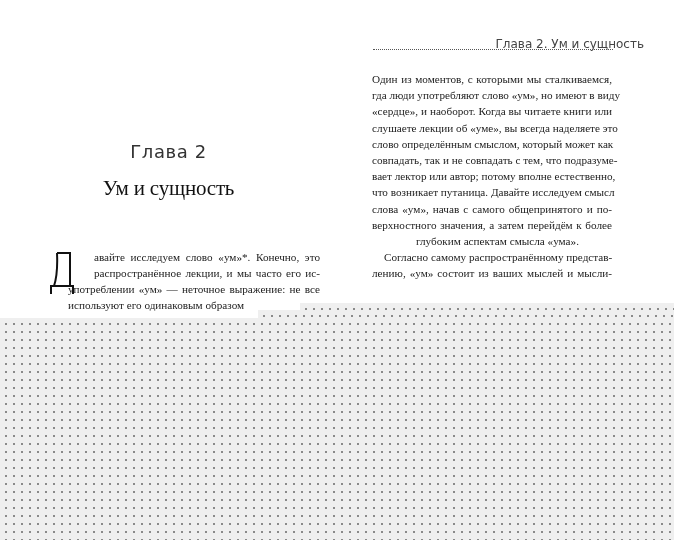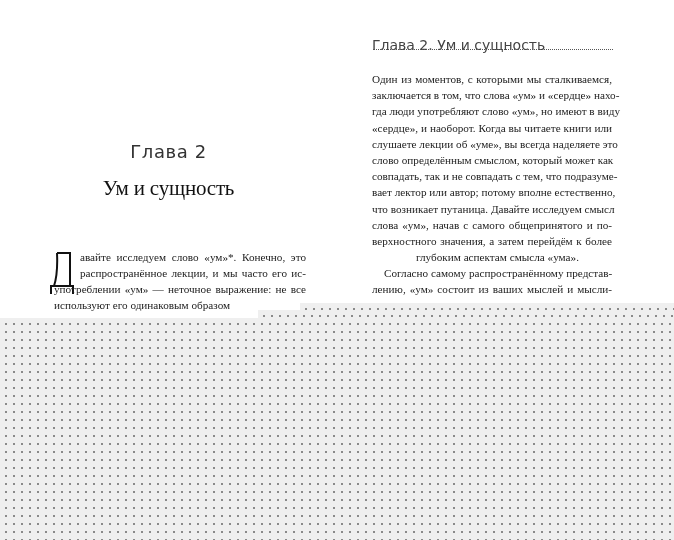--- a/index.html
+++ b/index.html
@@ -24,34 +24,34 @@
       text-align: center;
       font-family: Liberation Serif, serif;
       font-size: 21px; color: #111; letter-spacing: -0.2px;
     }
 
     .body-text {
       position: absolute;
       font-size: 11.2px; line-height: 16px;
       text-align: justify; color: #1c1c1c;
     }
-    .left-text { left: 54px; top: 249px; width: 252px; font-family: Liberation Serif, serif; }
+    .left-text { left: 68px; top: 249px; width: 252px; font-family: Liberation Serif, serif; }
     .left-text .indented { padding-left: 26px; display: block; }
     .left-text .line { display: block; white-space: nowrap; text-align-last: justify; }
     .left-text .line.last { text-align-last: left; }
 
     .drop-cap {
       position: absolute; left: 48px; top: 250px; width: 28px; height: 45px;
     }
 
     .running-head {
       position: absolute; left: 35px; width: 272px; top: 37px;
-      text-align: left;
+      text-align: right;
       font-family: "DejaVu Sans", sans-serif;
-      font-size: 14px; color: #444;
+      font-size: 12px; color: #444;
     }
     .running-rule {
       position: absolute; left: 36px; width: 240px; top: 49px;
       border-top: 1px dotted #555;
     }
     .right-text { left: 35px; top: 71px; width: 240px; }
     .right-text .line { display: block; white-space: nowrap; text-align-last: justify; height: 16.2px; }
     .right-text .line.last { text-align-last: left; margin-left: 44px; }
     .right-text .line.indent { padding-left: 12px; }
 
@@ -82,21 +82,20 @@
     <span class="line last">используют его одинаковым образом</span>
   </div>
 </div>
 
 <div class="page page-right">
   <div class="running-head">Глава 2. Ум и сущность</div>
   <div class="running-rule"></div>
 
   <div class="body-text right-text">
     <span class="line">Один из моментов, с которыми мы сталкиваемся,</span>
-    <span class="line">заключается в том, что слова «ум» и «сердце» нахо-</span>
     <span class="line">гда люди употребляют слово «ум», но имеют в виду</span>
     <span class="line">«сердце», и наоборот. Когда вы читаете книги или</span>
     <span class="line">слушаете лекции об «уме», вы всегда наделяете это</span>
     <span class="line">слово определённым смыслом, который может как</span>
     <span class="line">совпадать, так и не совпадать с тем, что подразуме-</span>
     <span class="line">вает лектор или автор; потому вполне естественно,</span>
     <span class="line">что возникает путаница. Давайте исследуем смысл</span>
     <span class="line">слова «ум», начав с самого общепринятого и по-</span>
     <span class="line">верхностного значения, а затем перейдём к более</span>
     <span class="line last">глубоким аспектам смысла «ума».</span>

